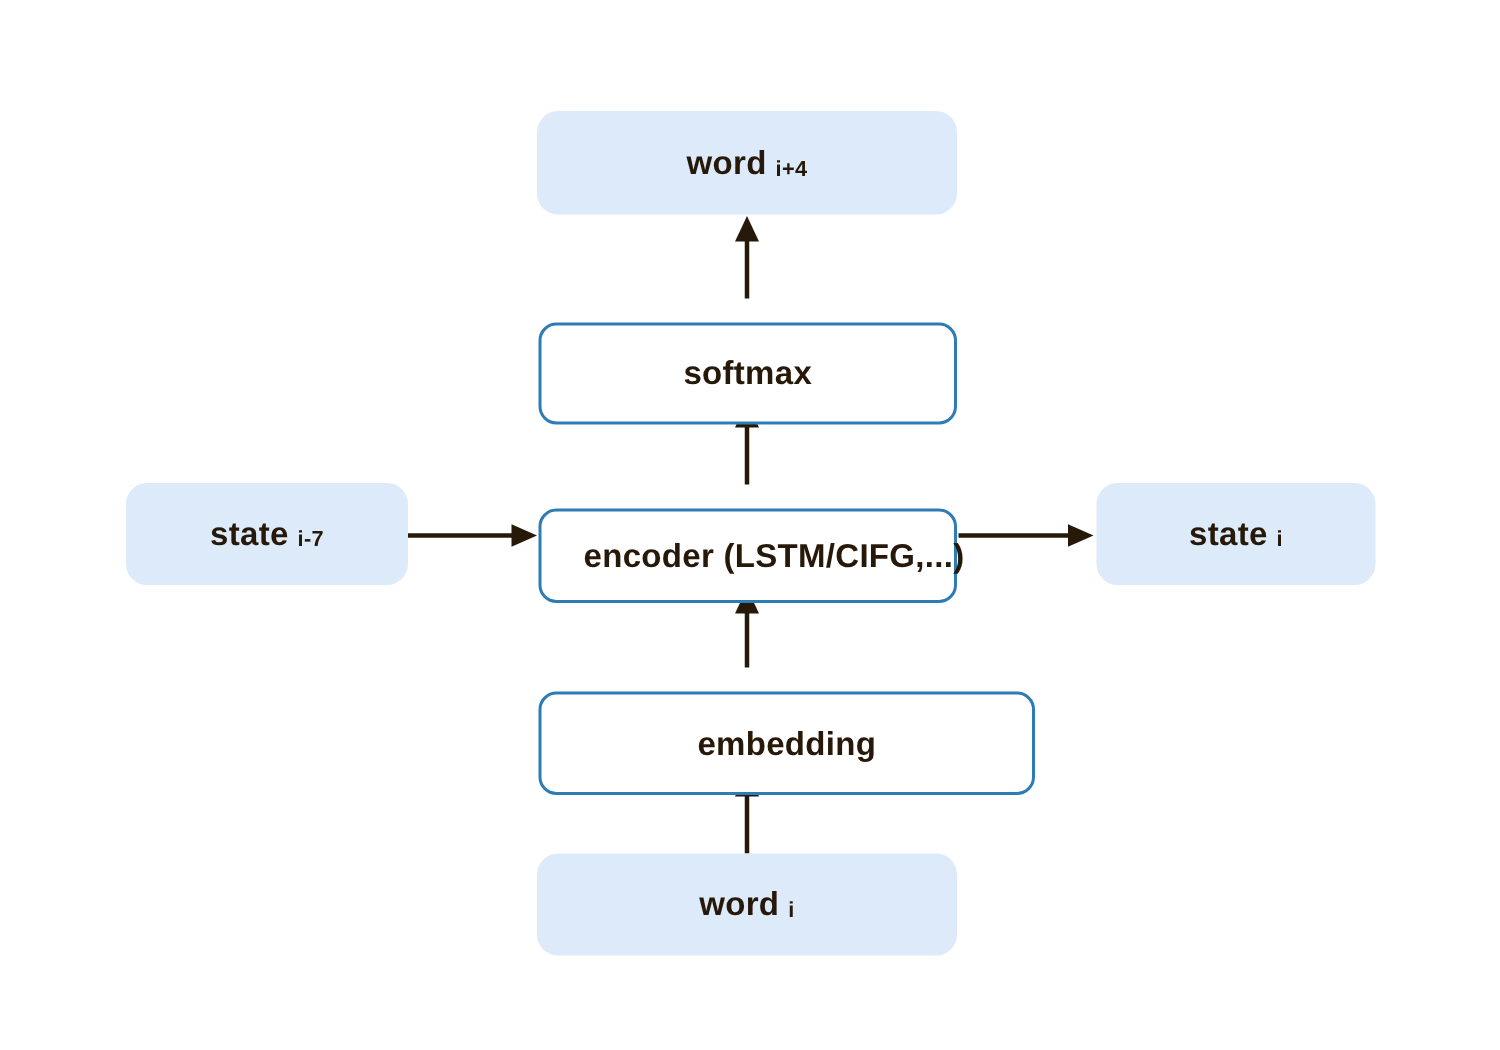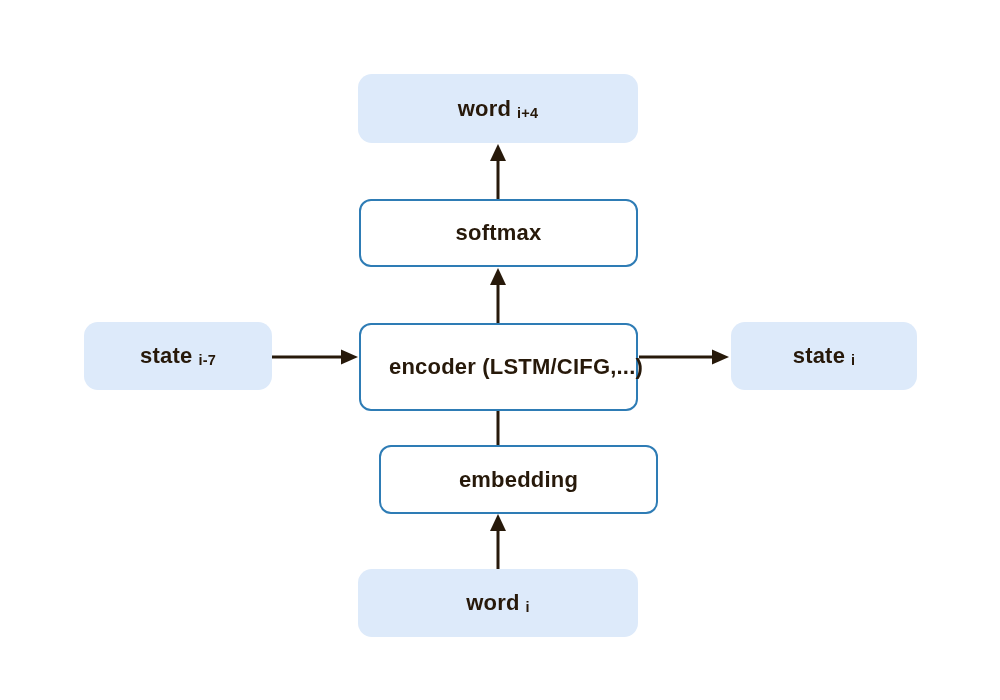--- a/index.html
+++ b/index.html
@@ -39,34 +39,35 @@
   }
   .node.filled {
     background: var(--box-fill);
     border-radius: 14px;
     justify-content: center;
   }
   .node.outlined {
     background: #ffffff;
     border: 2px solid var(--box-border);
     border-radius: 12px;
+    margin-top: 16px;
   }
   .sub {
     font-size: 0.66em;
     position: relative;
     top: 0.28em;
     margin-left: 6px;
   }
   
   #node-word-next    { left: 358px; top:  74px; width: 280px; height: 69px; }
   #node-softmax      { left: 359px; top: 199px; width: 279px; height: 68px; }
   #node-state-prev   { left:  84px; top: 322px; width: 188px; height: 68px; }
-  #node-encoder      { left: 359px; top: 323px; width: 279px; height: 88px; padding-left: 35px; }
+  #node-encoder      { left: 359px; top: 323px; width: 279px; height: 63px; padding-left: 35px; }
   #node-state-next   { left: 731px; top: 322px; width: 186px; height: 68px; }
-  #node-embedding    { left: 379px; top: 445px; width: 279px; height: 69px; }
+  #node-embedding    { left: 359px; top: 445px; width: 331px; height: 69px; }
   #node-word-current { left: 358px; top: 569px; width: 280px; height: 68px; }
 </style>
 </head>
 <body>
 
 <div class="stage">
 
   <svg class="edges" viewBox="0 0 1000 700" xmlns="http://www.w3.org/2000/svg">
 
     <g>

